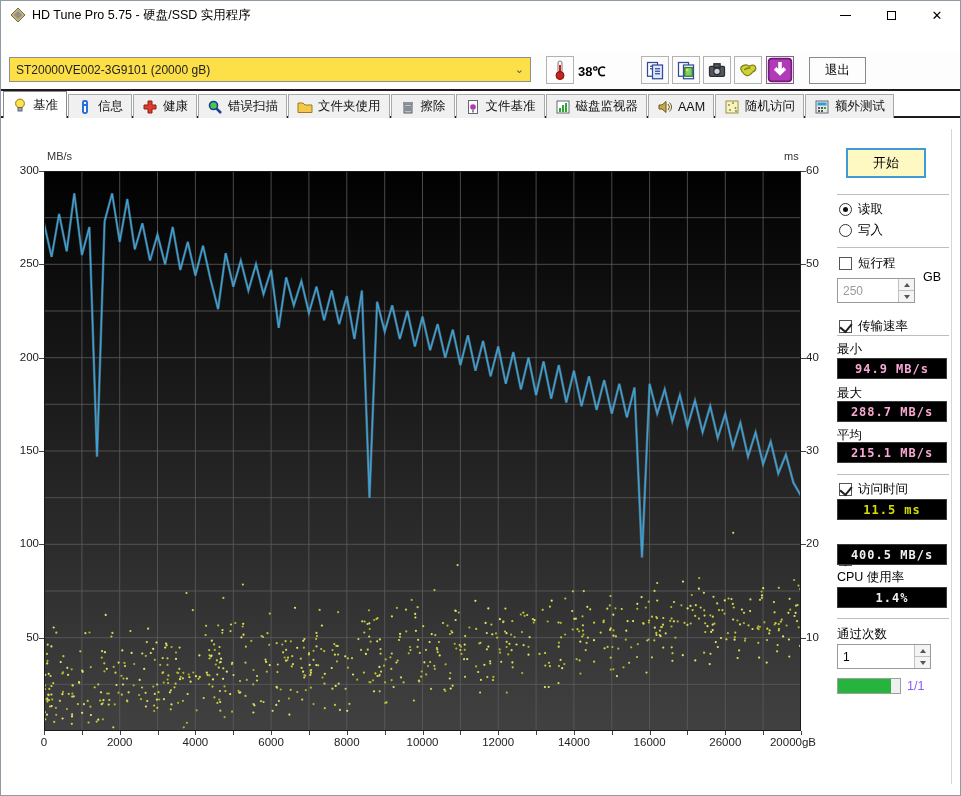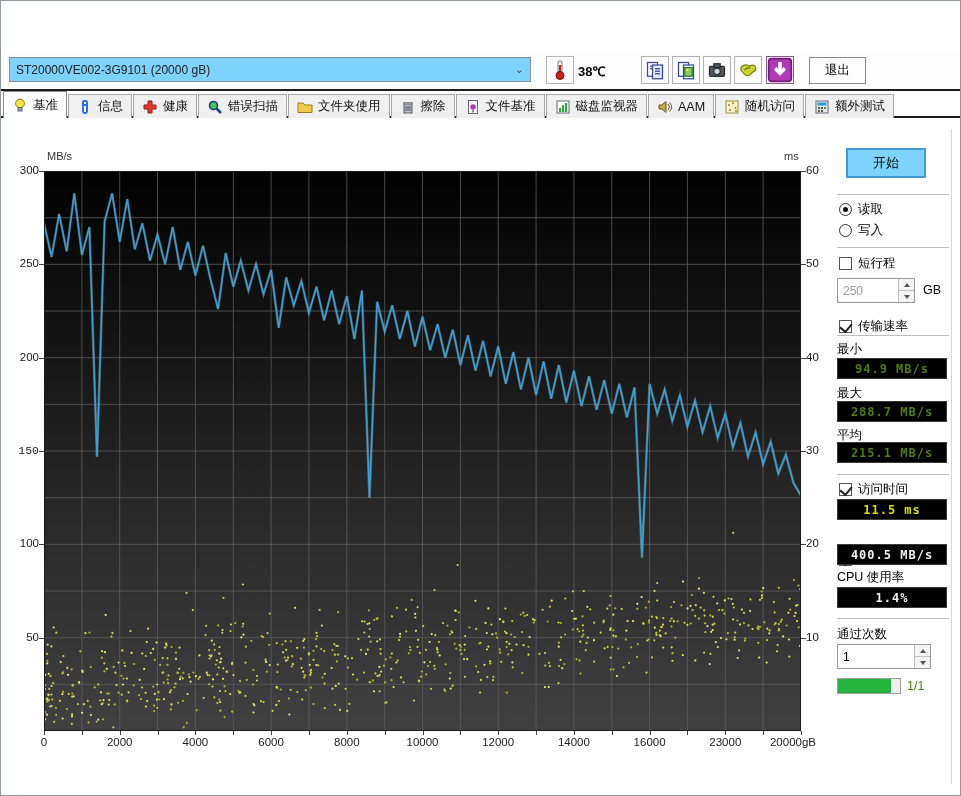--- a/index.html
+++ b/index.html
@@ -11,21 +11,21 @@
   #window-title{font-size:12.5px;color:#000;}
   .winbtns{position:absolute;right:0;top:0;height:28px;display:flex;}
   .winbtn{width:46px;height:28px;display:flex;align-items:center;justify-content:center;color:#000;font-size:13px;}
   .winbtn .sq{width:9px;height:9px;border:1px solid #000;}
   .winbtn .mindash{width:11px;height:1px;background:#000;}
   
   #menubar{position:absolute;left:0;top:28px;width:100%;height:24px;background:#fbfbfb;display:flex;align-items:center;font-size:12.5px;}
   .menu-item{padding:3px 9px;color:#111;}
   
   #toolbar{position:absolute;left:0;top:52px;width:100%;height:36px;background:#fdfdfd;}
-  #drive-selector{position:absolute;left:8px;top:4px;width:522px;height:25px;border:1px solid #8a8f94;background:#7dd3fc;display:flex;align-items:center;padding:0 6px;font-family:"DejaVu Sans Mono",monospace;font-size:12px;color:#222;}
+  #drive-selector{position:absolute;left:8px;top:4px;width:522px;height:25px;border:1px solid #8a8f94;background:#fde047;display:flex;align-items:center;padding:0 6px;font-family:"DejaVu Sans Mono",monospace;font-size:12px;color:#222;}
   #drive-selector .chev{margin-left:auto;font-size:11px;color:#555;}
   .tbtn{position:absolute;top:3px;width:28px;height:28px;border:1px solid #b3b3b3;background:#fcfcfc;display:flex;align-items:center;justify-content:center;}
   #temp-readout{position:absolute;left:577px;top:9px;font-size:13px;font-weight:bold;color:#000;}
   #exit-button{position:absolute;left:808px;top:4px;width:57px;height:27px;border:1px solid #8a8a8a;background:#fdfdfd;font-size:12.5px;display:flex;align-items:center;justify-content:center;color:#000;}
   .hdark{position:absolute;left:0;width:100%;height:2px;background:#1c1c1c;}
   
   #tabstrip{position:absolute;left:2px;top:90px;height:27px;display:flex;align-items:flex-end;z-index:3;}
   .tab{height:24px;display:flex;align-items:center;gap:5px;padding:0 8px;font-size:12.5px;color:#111;background:#f0f0f0;border:1px solid #a8a8a8;border-bottom:none;margin-right:1px;}
   .tab.active{height:27px;background:#ffffff;border:1px solid #8a8a8a;border-bottom:none;z-index:4;}
   .tab svg{width:16px;height:16px;}
@@ -35,47 +35,63 @@
   #ylabel-right{left:783px;}
   #plotwrap{position:absolute;left:43px;top:170px;width:757px;height:560px;}
   .ytick{position:absolute;width:32px;font-size:11.5px;color:#222;}
   .ytick.l{left:6px;text-align:right;}
   .ytick.r{left:805px;text-align:left;}
   .tickmark{position:absolute;background:#444;}
   .xtick{position:absolute;top:735px;width:60px;text-align:center;font-size:11.5px;color:#222;}
   
   .sep{position:absolute;left:836px;width:112px;height:1px;background:#bdbdbd;}
   #vline-right{position:absolute;left:950px;top:128px;width:1px;height:655px;background:#d6d6d6;}
-  #start-button{position:absolute;left:845px;top:147px;width:80px;height:30px;border:2px solid #3f9bd8;background:#7dd3fc;font-size:13px;display:flex;align-items:center;justify-content:center;color:#000;}
+  #start-button{position:absolute;left:845px;top:147px;width:80px;height:30px;border:2px solid #3f9bd8;background:#fef9c3;font-size:13px;display:flex;align-items:center;justify-content:center;color:#000;}
   .opt{position:absolute;left:838px;display:flex;align-items:center;gap:6px;font-size:12.5px;color:#000;}
   .radio{width:13px;height:13px;border:1px solid #333;border-radius:50%;background:#fff;position:relative;flex:0 0 auto;}
   .radio.checked::after{content:"";position:absolute;left:3px;top:3px;width:5px;height:5px;border-radius:50%;background:#111;}
   .cbx{width:13px;height:13px;border:1px solid #555;background:#fff;position:relative;flex:0 0 auto;}
   .cbx.checked::after{content:"";position:absolute;left:2px;top:0px;width:6px;height:9px;border:solid #222;border-width:0 2px 2px 0;transform:rotate(40deg);}
   .spinbox{position:absolute;left:836px;height:25px;border:1px solid #9a9a9a;background:#fff;font-size:12px;display:flex;align-items:center;}
   .spinbox .val{flex:1;padding:0 5px;}
   .spincol{width:16px;height:100%;display:flex;flex-direction:column;border-left:1px solid #c0c0c0;}
   .spincell{flex:1;display:flex;align-items:center;justify-content:center;background:#f4f4f4;border-bottom:1px solid #c0c0c0;}
   .spincell:last-child{border-bottom:none;}
   .tri-up{width:0;height:0;border-left:3px solid transparent;border-right:3px solid transparent;border-bottom:4px solid #555;}
   .tri-dn{width:0;height:0;border-left:3px solid transparent;border-right:3px solid transparent;border-top:4px solid #555;}
   .plabel{position:absolute;left:836px;font-size:12.5px;color:#000;}
   .lcd{position:absolute;left:836px;width:110px;height:21px;background:#000;border:1px solid #3a3a3a;display:flex;align-items:center;justify-content:center;font-family:"DejaVu Sans Mono",monospace;font-weight:bold;font-size:12px;letter-spacing:1px;}
-  .lcd.cyan{color:#4d7c0f;text-align:center;}
+  .lcd.cyan{color:#f9a8d4;text-align:center;}
   .lcd.yellow{color:#d8de00;}
   .lcd.white{color:#f0f0f0;}
   #progress-bar{position:absolute;left:836px;top:677px;width:64px;height:16px;border:1px solid #9f9f9f;background:#eef0f0;}
   #progress-fill{height:100%;background:#27b43e;}
-  #progress-label{position:absolute;left:906px;top:678px;font-size:12.5px;color:#4d7c0f;}
+  #progress-label{position:absolute;left:906px;top:678px;font-size:12.5px;color:#8b5cf6;}
 </style>
 </head>
 <body>
 
 <div id="window">
 
+  <div id="titlebar">
+    <svg id="app-icon" viewBox="0 0 16 16">
+        <path d="M8 1 15 8 8 15 1 8z" fill="#cdb064" stroke="#6a6a6a"></path>
+        <path d="M8 4 12 8 8 12 4 8z" fill="#8f8f8f"></path>
+      </svg>
+    <span id="window-title">HD Tune Pro 5.75 - 硬盘/SSD 实用程序</span>
+    <div class="winbtns">
+      <div class="winbtn">
+          <span class="mindash"></span>
+        </div>
+      <div class="winbtn">
+          <span class="sq"></span>
+        </div>
+      <div class="winbtn">✕</div>
+    </div>
+  </div>
 
 
   <div id="toolbar">
     <div id="drive-selector">
       <span>ST20000VE002-3G9101  (20000 gB)</span>
       <span class="chev">⌄</span>
     </div>
     <div class="tbtn" style="left:545px;">
       <svg width="18" height="22" viewBox="0 0 18 22">
           <rect x="7" y="2" width="4" height="12" rx="2" fill="#fff" stroke="#777"></rect>
@@ -1033,21 +1049,21 @@
         <rect x="0.5" y="0.5" width="756" height="559" fill="none" stroke="#1a1a1a"></rect>
       </svg>
   </div>
   <div id="axislabels">
       <div class="ytick l" style="top:163px;">300</div>
       <div class="tickmark" style="left:38px;top:170px;width:5px;height:1px;"></div>
       <div class="ytick l" style="top:256.3333333333333px;">250</div>
       <div class="tickmark" style="left:38px;top:263.3333333333333px;width:5px;height:1px;"></div>
       <div class="ytick l" style="top:349.6666666666667px;">200</div>
       <div class="tickmark" style="left:38px;top:356.6666666666667px;width:5px;height:1px;"></div>
-      <div class="ytick l" style="top:443px;font-family:Liberation Mono, monospace;">150</div>
+      <div class="ytick l" style="top:443px;">150</div>
       <div class="tickmark" style="left:38px;top:450px;width:5px;height:1px;"></div>
       <div class="ytick l" style="top:536.3333333333334px;">100</div>
       <div class="tickmark" style="left:38px;top:543.3333333333334px;width:5px;height:1px;"></div>
       <div class="ytick l" style="top:629.6666666666667px;">50</div>
       <div class="tickmark" style="left:38px;top:636.6666666666667px;width:5px;height:1px;"></div>
       <div class="ytick r" style="top:163px;">60</div>
       <div class="tickmark" style="left:800px;top:170px;width:5px;height:1px;"></div>
       <div class="ytick r" style="top:256.3333333333333px;">50</div>
       <div class="tickmark" style="left:800px;top:263.3333333333333px;width:5px;height:1px;"></div>
       <div class="ytick r" style="top:349.6666666666667px;">40</div>
@@ -1060,21 +1076,21 @@
       <div class="tickmark" style="left:800px;top:636.6666666666667px;width:5px;height:1px;"></div>
       <div class="xtick" style="left:13px;">0</div>
       <div class="xtick" style="left:88.7px;">2000</div>
       <div class="xtick" style="left:164.4px;">4000</div>
       <div class="xtick" style="left:240.10000000000002px;">6000</div>
       <div class="xtick" style="left:315.8px;">8000</div>
       <div class="xtick" style="left:391.5px;">10000</div>
       <div class="xtick" style="left:467.2px;">12000</div>
       <div class="xtick" style="left:542.9px;">14000</div>
       <div class="xtick" style="left:618.6px;">16000</div>
-      <div class="xtick" style="left:694.3000000000001px;">23000</div>
+      <div class="xtick" style="left:694.3000000000001px;">26000</div>
       <div class="xtick" style="left:770px;text-align:right;left:755px;width:60px;">20000gB</div>
       <div class="tickmark" style="left:43px;top:730px;width:1px;height:4px;"></div>
       <div class="tickmark" style="left:80.85px;top:730px;width:1px;height:4px;"></div>
       <div class="tickmark" style="left:118.7px;top:730px;width:1px;height:4px;"></div>
       <div class="tickmark" style="left:156.55px;top:730px;width:1px;height:4px;"></div>
       <div class="tickmark" style="left:194.4px;top:730px;width:1px;height:4px;"></div>
       <div class="tickmark" style="left:232.25px;top:730px;width:1px;height:4px;"></div>
       <div class="tickmark" style="left:270.1px;top:730px;width:1px;height:4px;"></div>
       <div class="tickmark" style="left:307.95px;top:730px;width:1px;height:4px;"></div>
       <div class="tickmark" style="left:345.8px;top:730px;width:1px;height:4px;"></div>
@@ -1116,21 +1132,21 @@
     <span class="val" style="color:#9a9a9a;">250</span>
     <span class="spincol">
         <span class="spincell">
           <span class="tri-up"></span>
         </span>
         <span class="spincell">
           <span class="tri-dn"></span>
         </span>
       </span>
   </div>
-  <span class="plabel" style="left:922px;top:282px;">GB</span>
+  <span class="plabel" style="left:922px;top:269px;">GB</span>
 
   <div class="opt" style="top:317px;justify-content:space-between;">
     <span class="cbx checked" id="cbx-transfer-rate"></span>
     <span>传输速率</span>
   </div>
   <div class="sep" style="top:334px;"></div>
 
   <span class="plabel" style="top:340px;">最小</span>
   <div class="lcd cyan" style="top:357px;">94.9 MB/s</div>
   <span class="plabel" style="top:384px;">最大</span>

